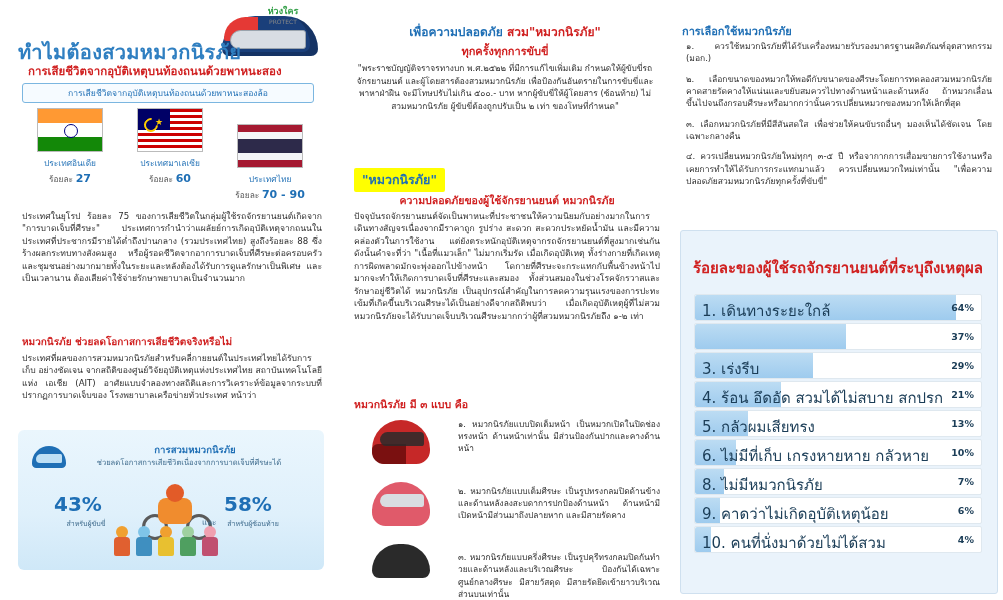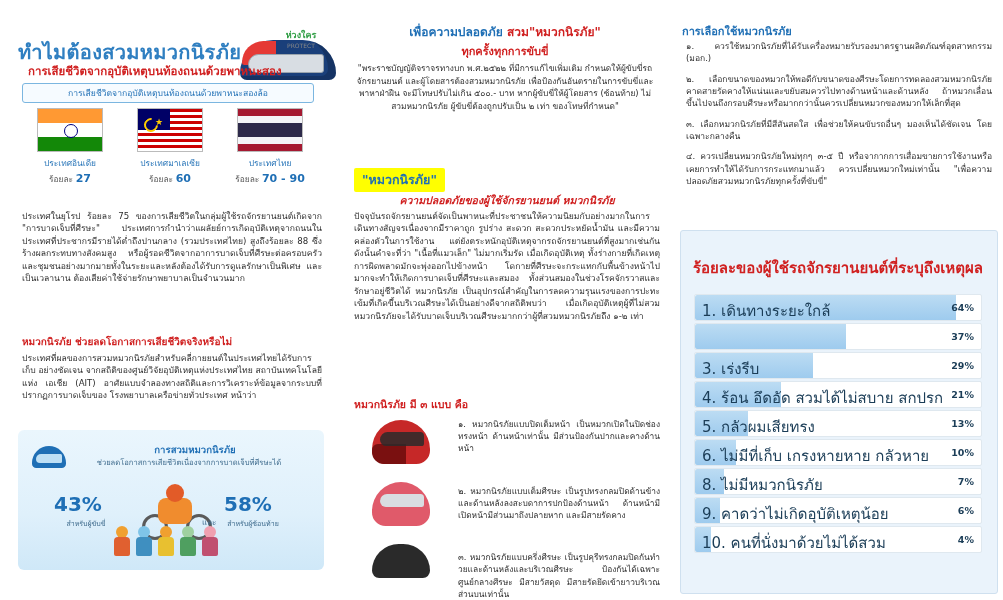--- a/index.html
+++ b/index.html
@@ -27,21 +27,21 @@
   
   .c1-title{
     position:absolute;left:18px;top:36px;width:250px;
     font-size:20px;font-weight:bold;color:#2f7fc1;letter-spacing:.3px;
   }
   .c1-sub{
     position:absolute;left:28px;top:62px;width:260px;
     font-size:11.5px;font-weight:bold;color:#d02020;
   }
   .helmet-logo{
-    position:absolute;left:212px;top:4px;width:132px;height:52px;margin-top:24px;
+    position:absolute;left:194px;top:4px;width:132px;height:52px;
   }
   .helmet-logo .dome{
     position:absolute;left:28px;top:12px;width:96px;height:40px;
     background:#1a3f7a;border-radius:48px 48px 10px 10px;
     box-shadow:inset -8px -4px 0 rgba(0,0,0,.18);
   }
   .helmet-logo .visor{
     position:absolute;left:36px;top:26px;width:74px;height:17px;
     background:#d8dde3;border-radius:22px 6px 6px 18px;
     border:1px solid #9aa4ad;
@@ -144,21 +144,21 @@
     position:absolute;left:16px;top:62px;width:302px;
     font-size:8.4px;line-height:1.5;color:#2b2b2b;text-align:center;
   }
   .c2-tag{
     position:absolute;left:16px;top:168px;
     background:#ffff00;padding:2px 8px;border-radius:2px;
     font-size:12.5px;font-weight:bold;color:#1f6fb5;
   }
   .c2-h3{
     position:absolute;left:10px;top:192px;width:318px;text-align:center;
-    font-size:10.5px;font-weight:bold;color:#d02020;font-style:italic;
+    font-size:10.5px;font-weight:bold;color:#d02020;
   }
   .c2-para{
     position:absolute;left:16px;top:210px;width:306px;
   }
   .c2-h4{
     position:absolute;left:16px;top:396px;width:300px;
     font-size:10.5px;font-weight:bold;color:#d02020;
   }
   .c2-list{position:absolute;left:120px;top:418px;width:202px;}
   .c2-li{margin-bottom:30px;font-size:8.4px;line-height:1.45;color:#2b2b2b;text-align:justify;}
@@ -271,21 +271,21 @@
           <div class="canton"></div>
             <div class="moon"></div>
             <div class="star">★</div>
         </div>
         <div class="cname th">ประเทศมาเลเซีย</div>
         <div class="pct th">
           <span>ร้อยละ</span>
           <b>60</b>
         </div>
       </div>
-      <div class="flagitem" style="left:200px;top:0;">
+      <div class="flagitem" style="left:200px;top:16px;">
         <div class="flag f-th">
           <div class="r1"></div>
             <div class="w1"></div>
             <div class="b1"></div>
             <div class="w2"></div>
             <div class="r2"></div>
         </div>
         <div class="cname th">ประเทศไทย</div>
         <div class="pct th">
           <span>ร้อยละ</span>

